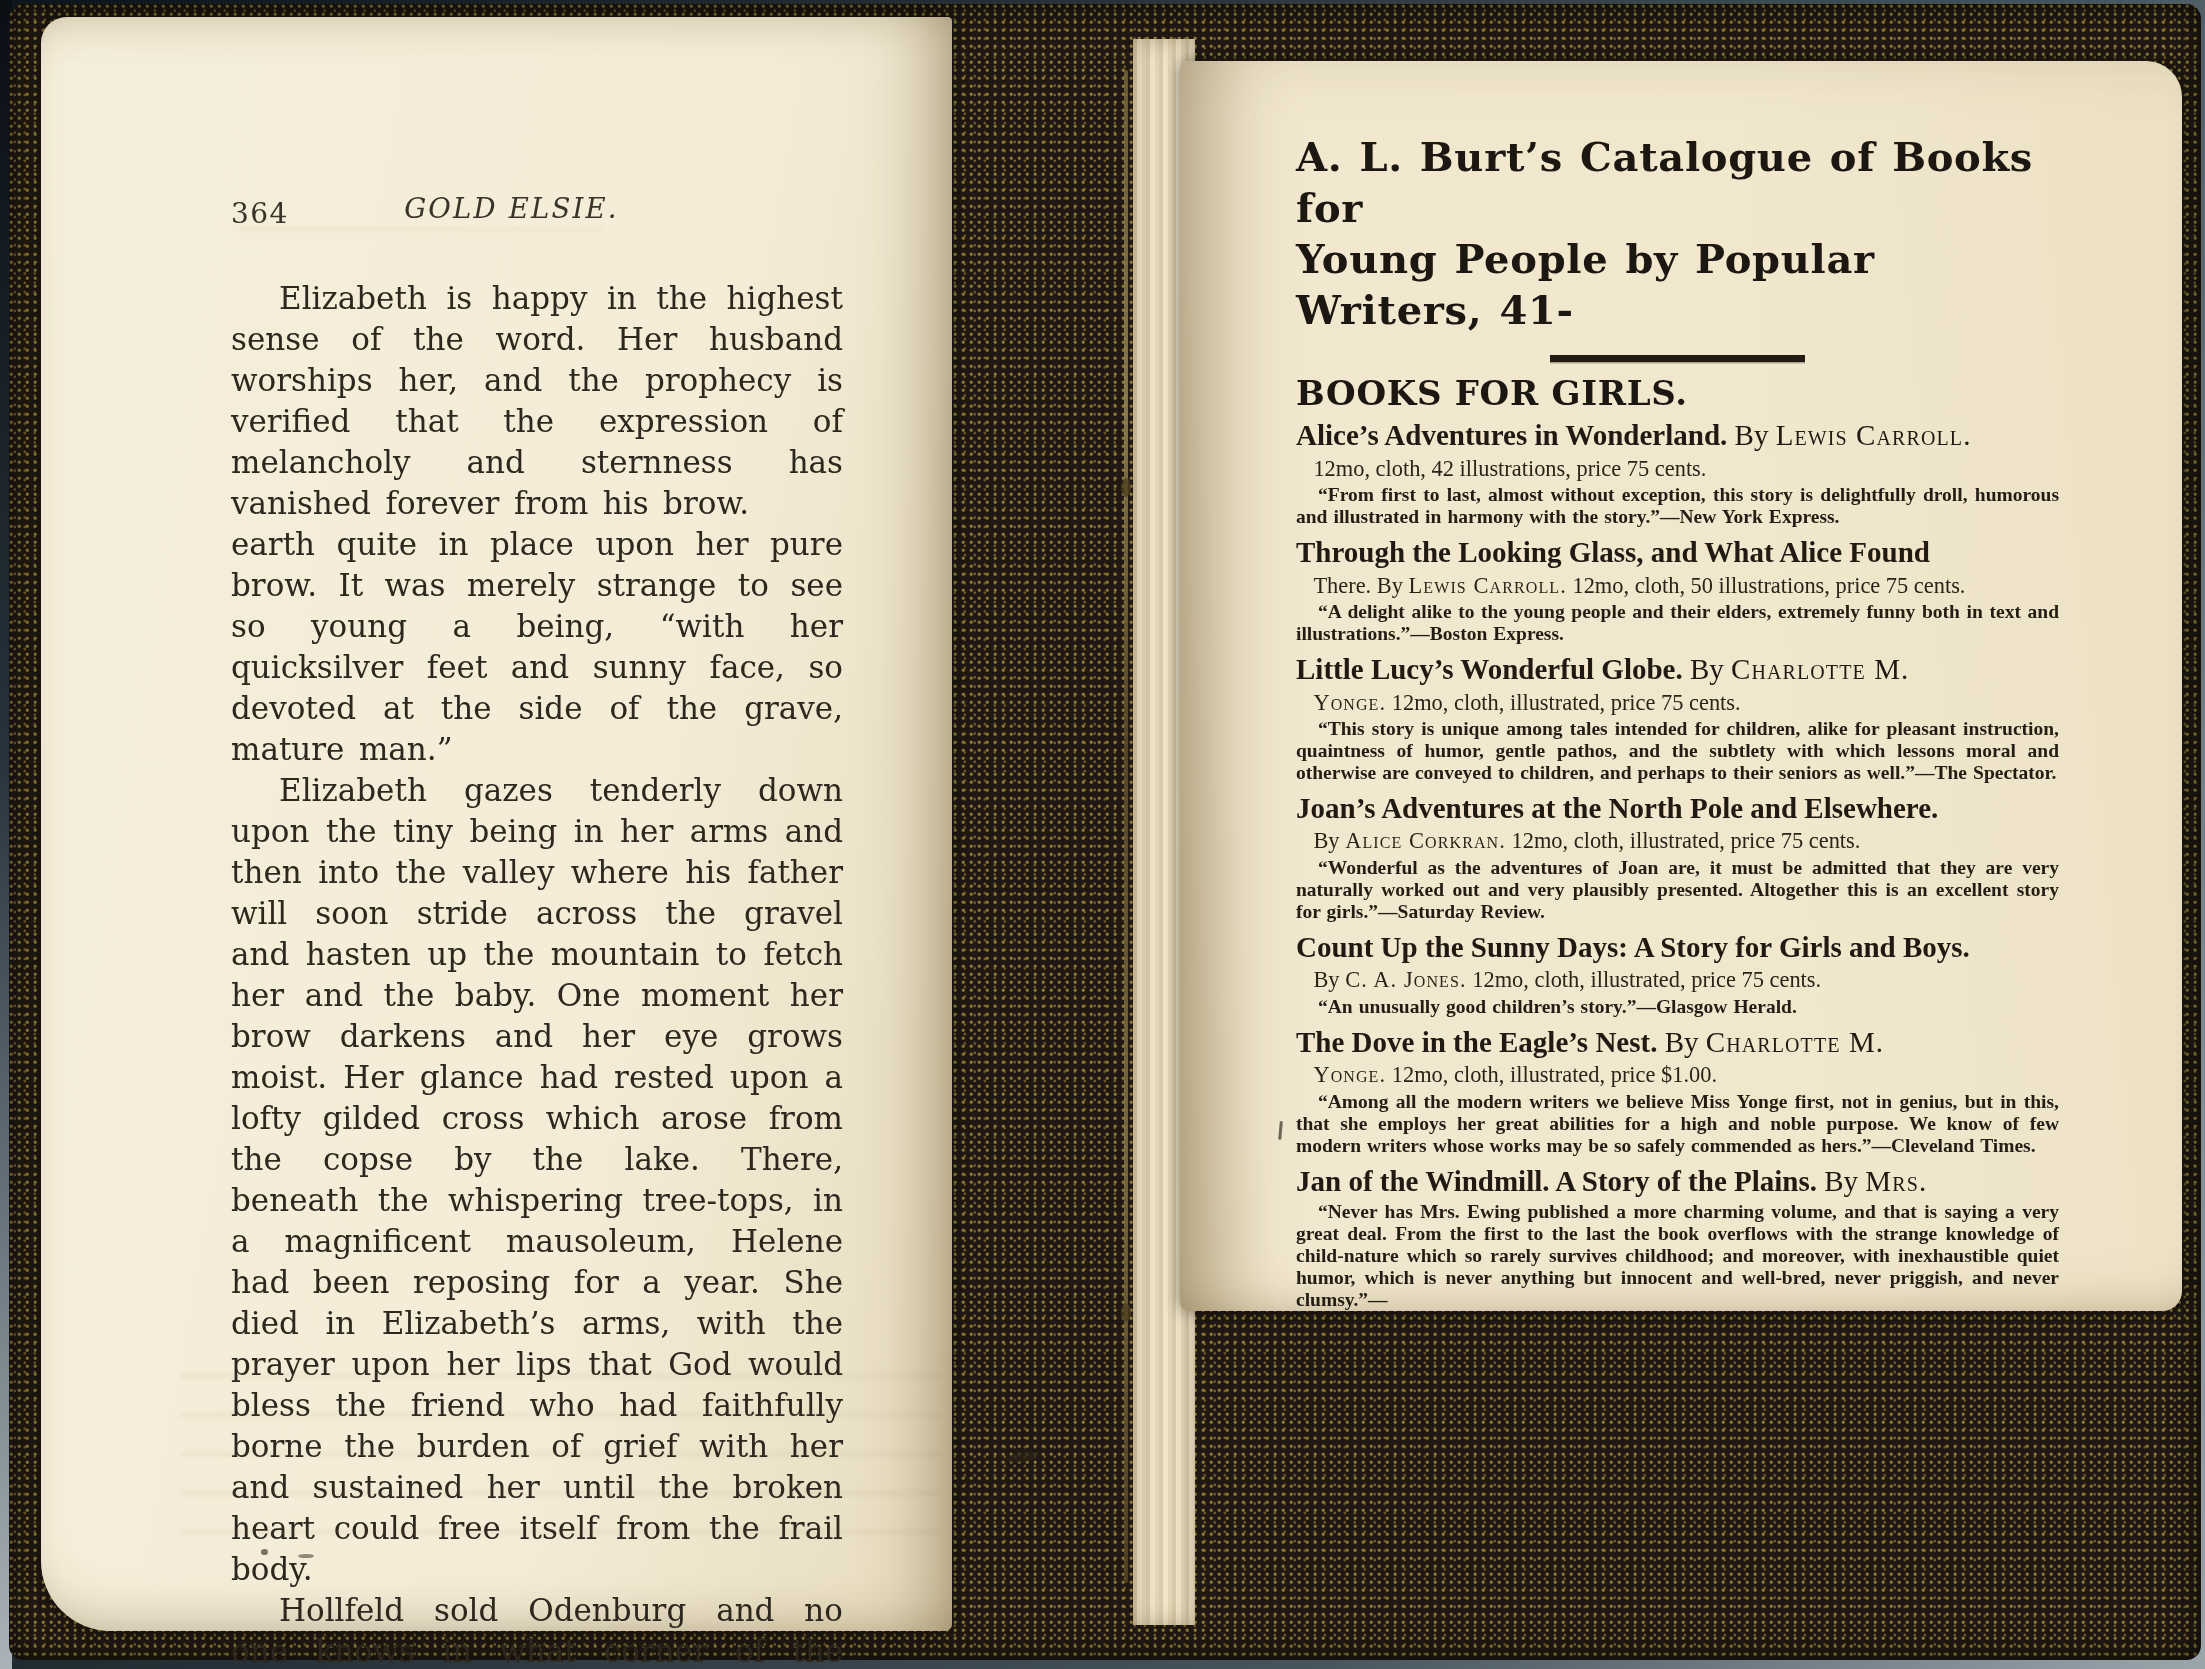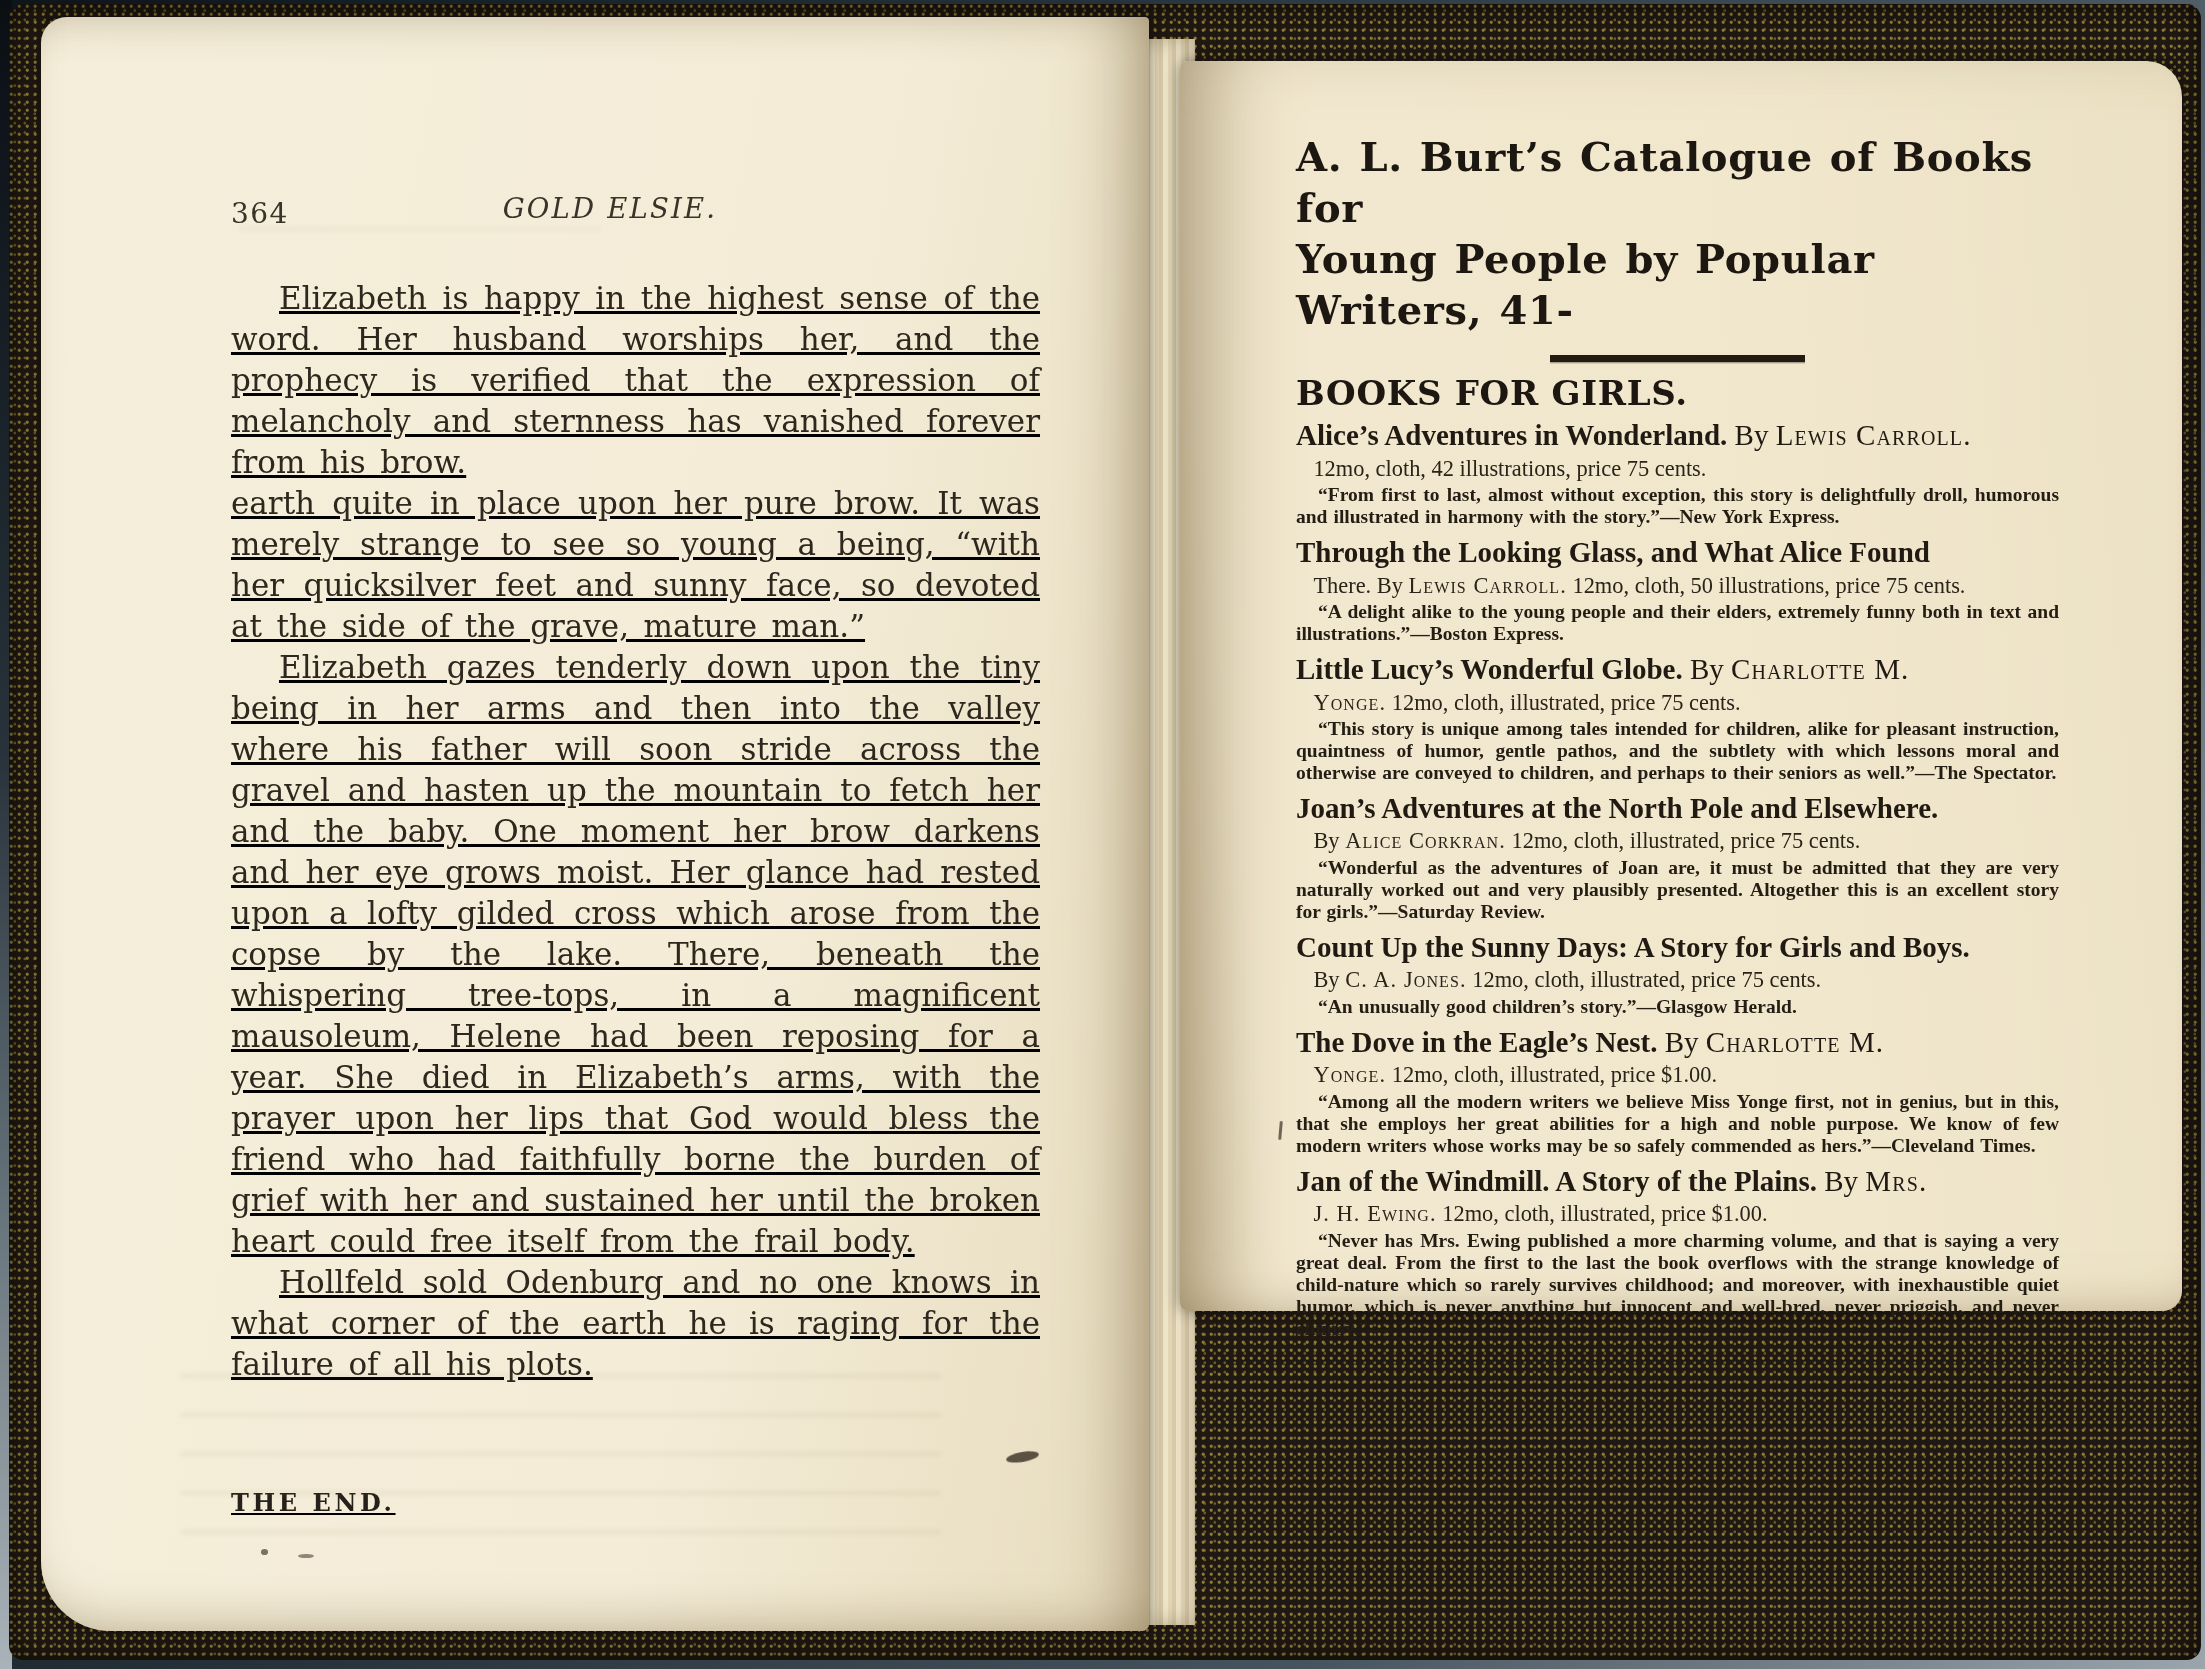--- a/index.html
+++ b/index.html
@@ -31,29 +31,28 @@
   .stitch{
     position:absolute;left:1124px;top:70px;width:4.3px;height:1513px;border-radius:2.9px;
     background:linear-gradient(180deg,#7a673a 0%,#a08c58 22%,#5f4e28 45%,#8d794b 70%,#564722 100%);
     opacity:.8;
   }
   .stitch-knot{position:absolute;width:10px;height:19px;border-radius:50%;background:#4c3f1f;opacity:.75;}
 
   
   .page{position:absolute;box-sizing:border-box;}
   .page-left{
-    left:41px;top:17.4px;width:1108px;height:1614px;
+    left:41px;top:17.4px;width:911px;height:1614px;
     background:linear-gradient(100deg,#f5eeda 0%,#f4ecd7 62%,#e8ddc0 97%);
     border-radius:26px 4.3px 7.2px 70px;
     box-shadow:inset -54px 0 69px -38px rgba(108,88,48,.5),
                inset 0 -33px 51px -33px rgba(120,100,60,.38),
                inset 0 29px 43px -33px rgba(120,100,60,.28),
                0 0 16px rgba(0,0,0,.45);
     padding:175px 109px 16px 190px;
-    text-decoration:underline;
   }
   .page-right{
     left:1180px;top:61px;width:1002px;height:1250px;
     background:linear-gradient(85deg,#e6dabb 0%,#f2e8cf 9%,#f1e7cd 60%,#ece1c4 100%);
     border-radius:7.2px 36px 20px 8.7px;
     box-shadow:inset 70px 0 87px -46px rgba(105,84,44,.55),
                inset 0 -24.6px 40px -29px rgba(120,100,60,.33),
                0 0 16px rgba(0,0,0,.45);
     padding:70px 123px 0 116px;
   }
@@ -144,21 +143,20 @@
         <p class="entry-details"><span class="seg-p">By </span><span class="seg-sc">C. A. Jones.</span><span class="seg-p">  12mo, cloth, illustrated, price 75 cents.</span></p>
         <p class="entry-quote"><span class="seg-q">“An unusually good children’s story.”—</span><span class="seg-qb">Glasgow Herald.</span></p>
       </div>
       <div class="entry">
         <p class="entry-title"><span class="seg-b">The Dove in the Eagle’s Nest.</span><span class="seg-p">  By </span><span class="seg-sc">Charlotte M.</span></p>
         <p class="entry-details"><span class="seg-sc">Yonge.</span><span class="seg-p">  12mo, cloth, illustrated, price $1.00.</span></p>
         <p class="entry-quote"><span class="seg-q">“Among all the modern writers we believe Miss Yonge first, not in genius, but in this, that she employs her great abilities for a high and noble purpose.  We know of few modern writers whose works may be so safely commended as hers.”—</span><span class="seg-qb">Cleveland Times.</span></p>
       </div>
       <div class="entry">
         <p class="entry-title"><span class="seg-b">Jan of the Windmill.  A Story of the Plains.</span><span class="seg-p">  By </span><span class="seg-sc">Mrs.</span></p>
-        <p class="entry-details"><span class="seg-sc">J. H. Ewing.</span><span class="seg-p">  12mo, cloth, illustrated, price $1.00.</span></p>
         <p class="entry-quote"><span class="seg-q">“Never has Mrs. Ewing published a more charming volume, and that is saying a very great deal.  From the first to the last the book overflows with the strange knowledge of child-nature which so rarely survives childhood; and moreover, with inexhaustible quiet humor, which is never anything but innocent and well-bred, never priggish, and never clumsy.”—</span></p>
       </div>
     </div>
 
 </div>
 
 <div class="ghost" style="left:181px;top:1339px;width:760px;height:217px;"></div>
 <div class="ghost" style="left:239px;top:210px;width:362px;height:43px;opacity:.06;"></div>
 <div class="smudge" style="left:1006px;top:1452px;width:33px;height:10px;transform:rotate(-10deg);opacity:.75;"></div>
 <div class="smudge" style="left:261px;top:1549px;width:7.2px;height:5.8px;opacity:.6;"></div>

